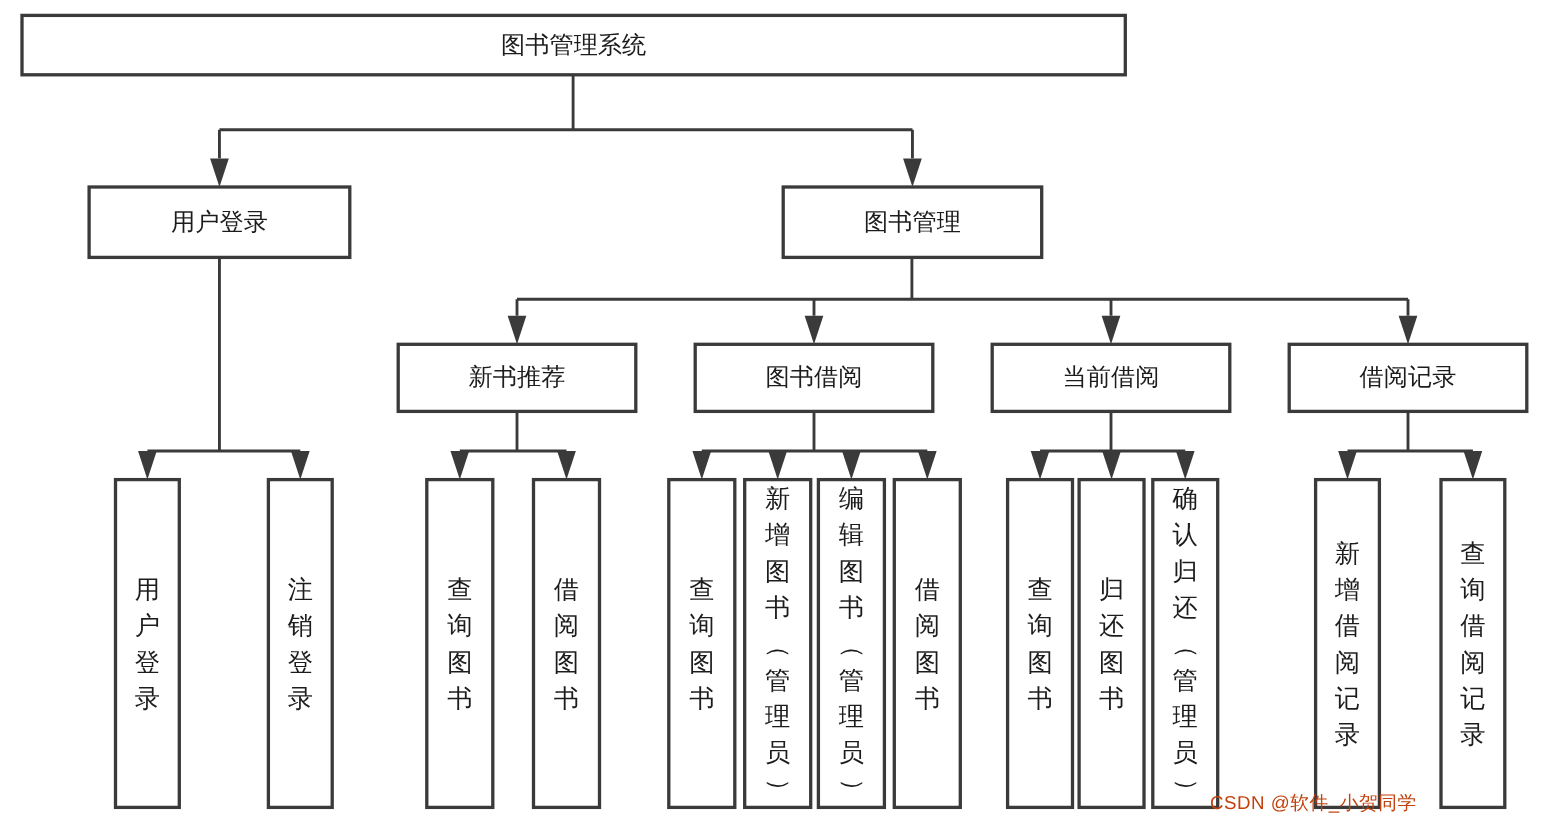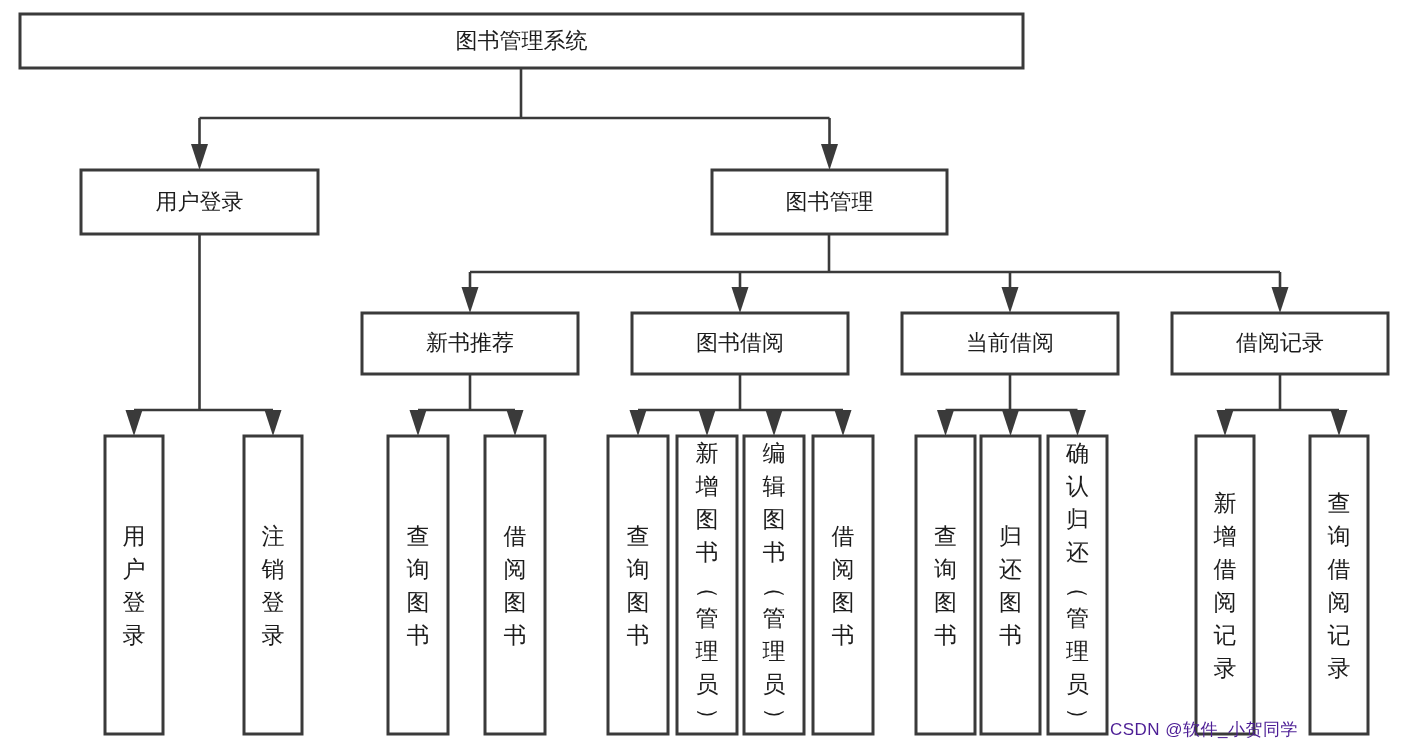--- a/index.html
+++ b/index.html
@@ -53,23 +53,23 @@
   }
   text.leaf-char {
     fill: #1c1c1c;
     font-family: "Liberation Sans", "DejaVu Sans", sans-serif;
     font-size: 23px;
     text-anchor: middle;
     dominant-baseline: middle;
   }
   .watermark {
     position: absolute;
-    right: 14px;
+    right: 24px;
     bottom: 6px;
-    color: #4c1d95;
+    color: #c2410c;
     font-size: 17px;
     font-family: "Liberation Sans", "DejaVu Sans", sans-serif;
     letter-spacing: 0.5px;
     white-space: nowrap;
     pointer-events: none;
   }
 </style>
 </head>
 <body>
 

